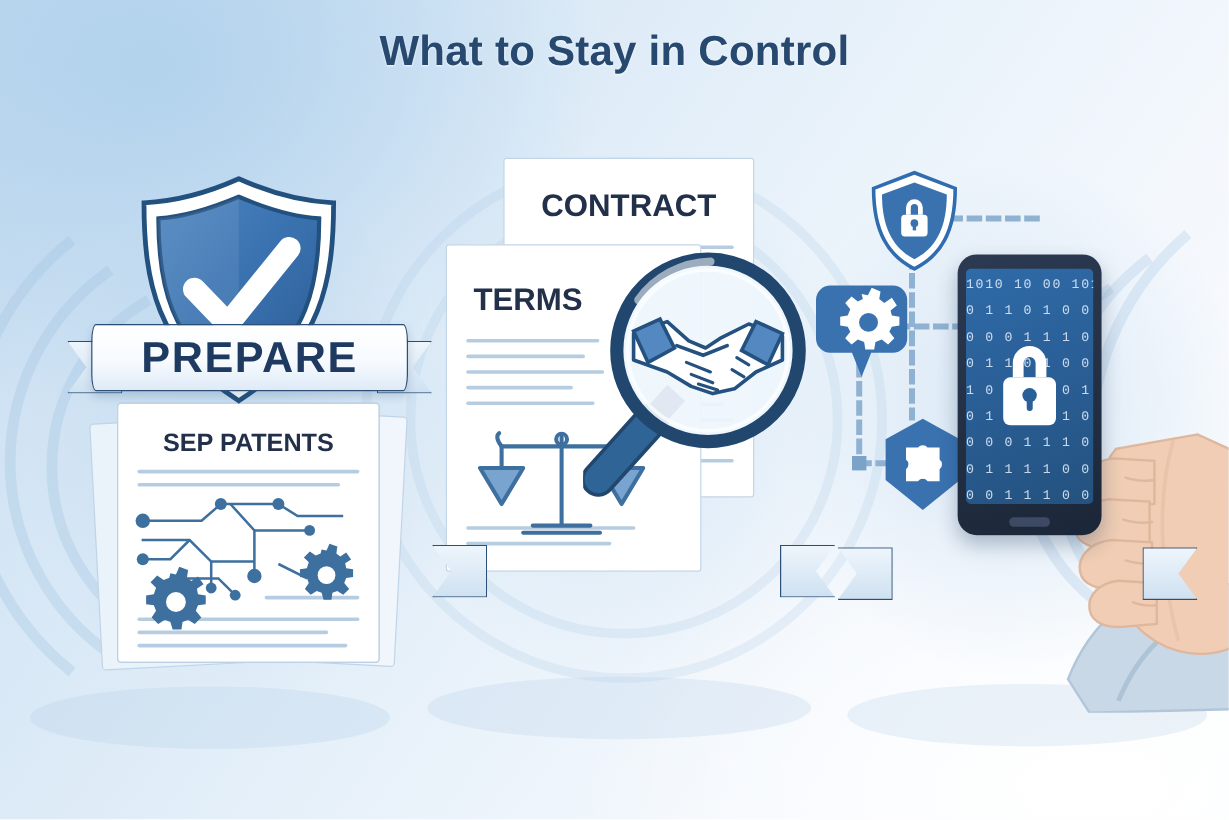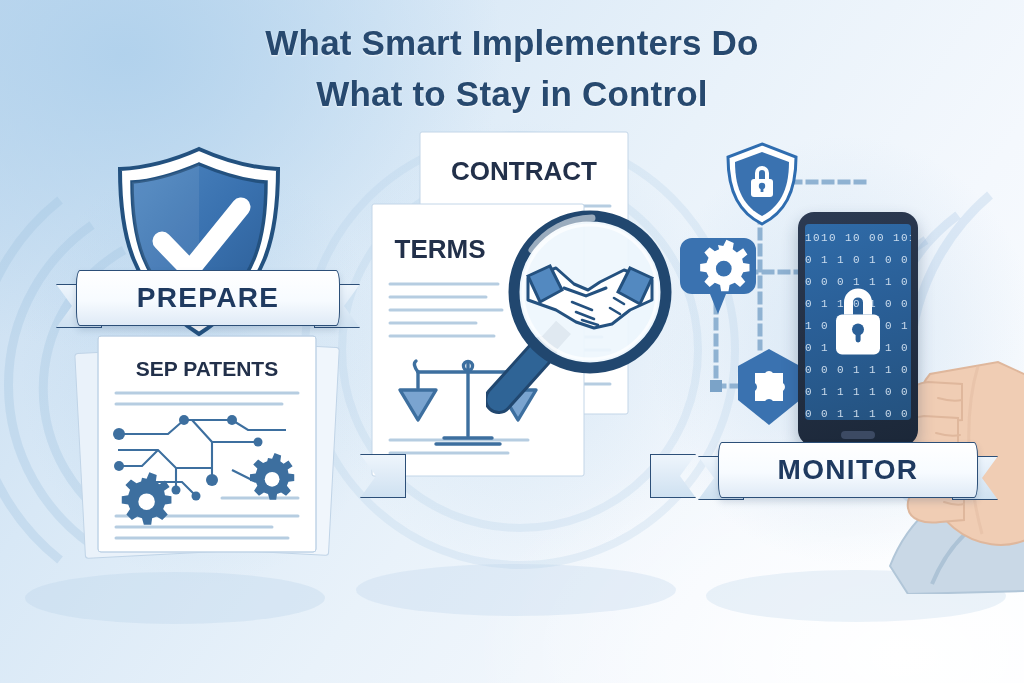--- a/index.html
+++ b/index.html
@@ -47,21 +47,21 @@
   .ribbon .tail.r{right:-2px;clip-path:polygon(0 0,100% 0,calc(100% - 16px) 50%,100% 100%,0 100%);}
   .ribbon .plate{
     position:relative;margin:0 18px;height:54px;
     background:linear-gradient(180deg,#ffffff 0%,#f7fbff 55%,#dfeaf6 100%);
     border:1.8px solid #2c4f78;
     border-radius:4px/14px;
     box-shadow:0 4px 7px rgba(40,70,110,.18);
     display:flex;align-items:center;justify-content:center;
   }
   .ribbon .plate span{
-    color:#1f3a60;font-weight:bold;font-size:28px;letter-spacing:1.3px;
+    color:#1f3a60;font-weight:bold;font-size:36px;letter-spacing:1.3px;
   }
 
   
   .phone{
     position:absolute;
     background:linear-gradient(160deg,#2c3a52,#1b2738);
     border-radius:16px;
     box-shadow:0 8px 16px rgba(30,55,90,.30);
   }
   .phone .screen{
@@ -117,21 +117,20 @@
     <g fill="none" stroke="#a8c8e4" stroke-opacity=".22" stroke-width="8">
       <circle cx="520" cy="350" r="215"></circle>
       <circle cx="520" cy="350" r="178"></circle>
     </g>
     <ellipse cx="175" cy="598" rx="150" ry="26" fill="#b6d0e8" opacity=".30"></ellipse>
     <ellipse cx="516" cy="590" rx="160" ry="26" fill="#b6d0e8" opacity=".28"></ellipse>
     <ellipse cx="856" cy="596" rx="150" ry="26" fill="#b6d0e8" opacity=".26"></ellipse>
   </svg>
 
   <div class="title">
-    <span>What Smart Implementers Do</span>
     <span class="l2">What to Stay in Control</span>
   </div>
 
   <div class="panel" id="panel-prepare">
 
     <svg style="position:absolute;left:14px;top:190px;" width="272" height="235">
       <g>
         <rect x="8" y="18" width="210" height="205" rx="3" fill="#eaf2fa" stroke="#c0d4e7" transform="rotate(-3 113 120)"></rect>
         <rect x="48" y="12" width="214" height="208" rx="3" fill="#f0f6fc" stroke="#c0d4e7" transform="rotate(3 155 116)"></rect>
         <rect x="26" y="6" width="218" height="216" rx="3" fill="#ffffff" stroke="#c6d8e9"></rect>
@@ -362,19 +361,16 @@
           <rect x="31.6" y="49" width="5" height="13" rx="2.4" fill="#2a5f97"></rect>
         </svg>
         <rect></rect>
       </div>
       <div class="home"></div>
     </div>
 
     <div class="ribbon" style="left:24px;top:306px;width:296px;">
       <div class="tail l"></div>
       <div class="tail r"></div>
-      <div class="plate">
-        <span>MONITOR</span>
-      </div>
     </div>
   </div>
 
 </div>
 
 </body></html>

